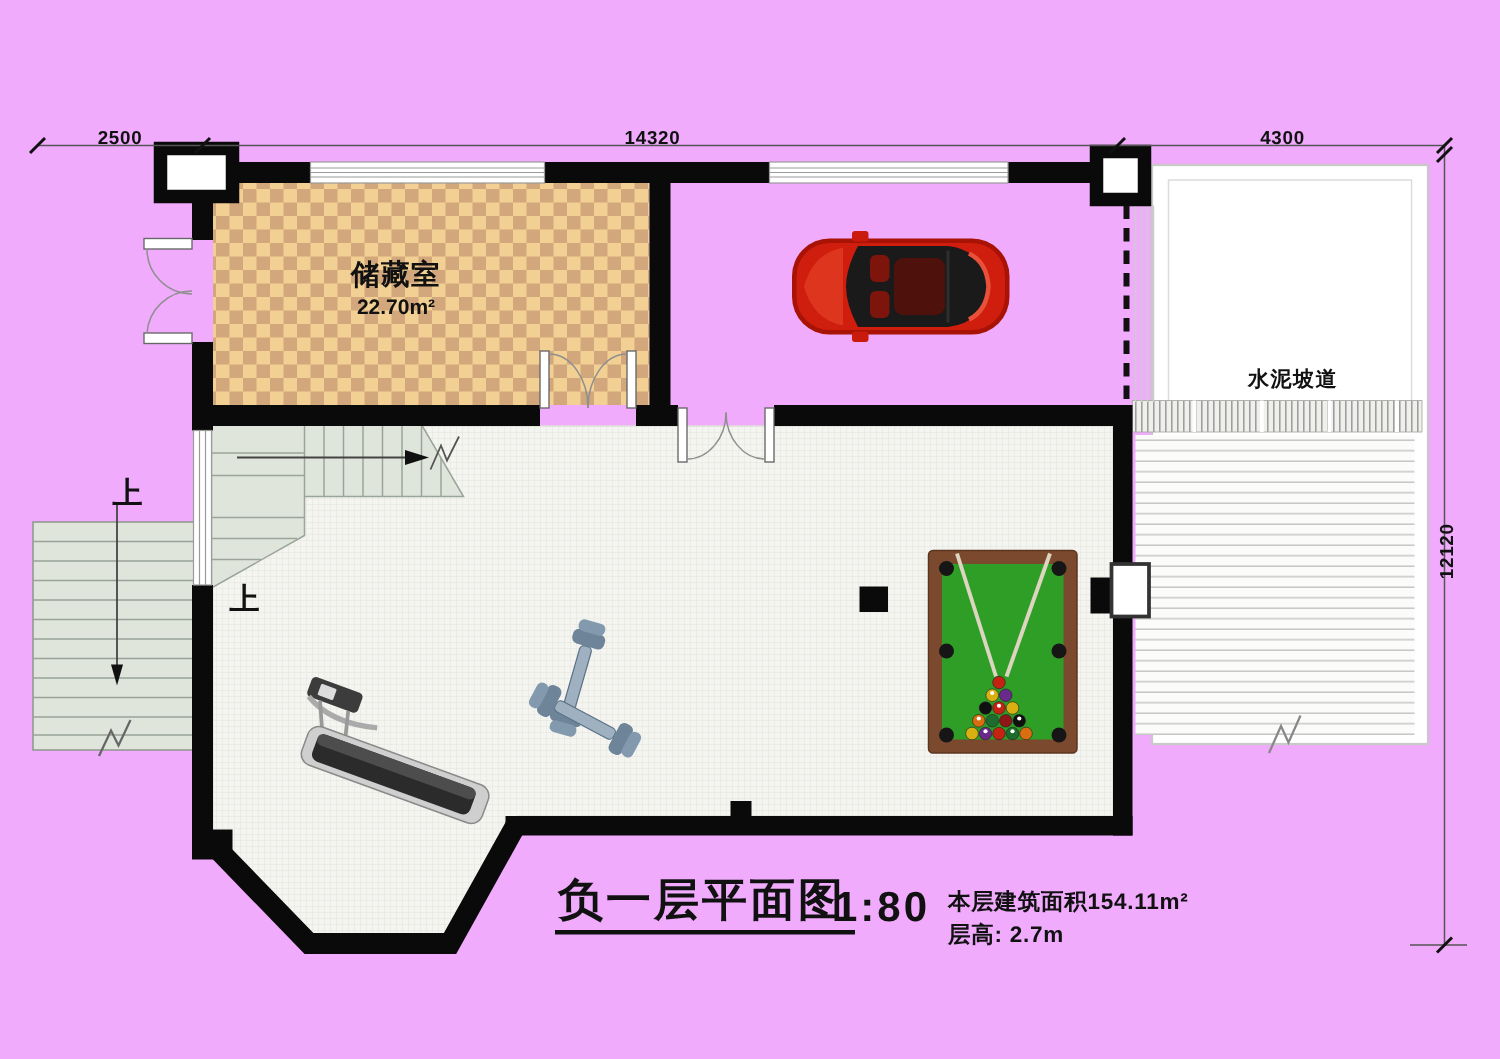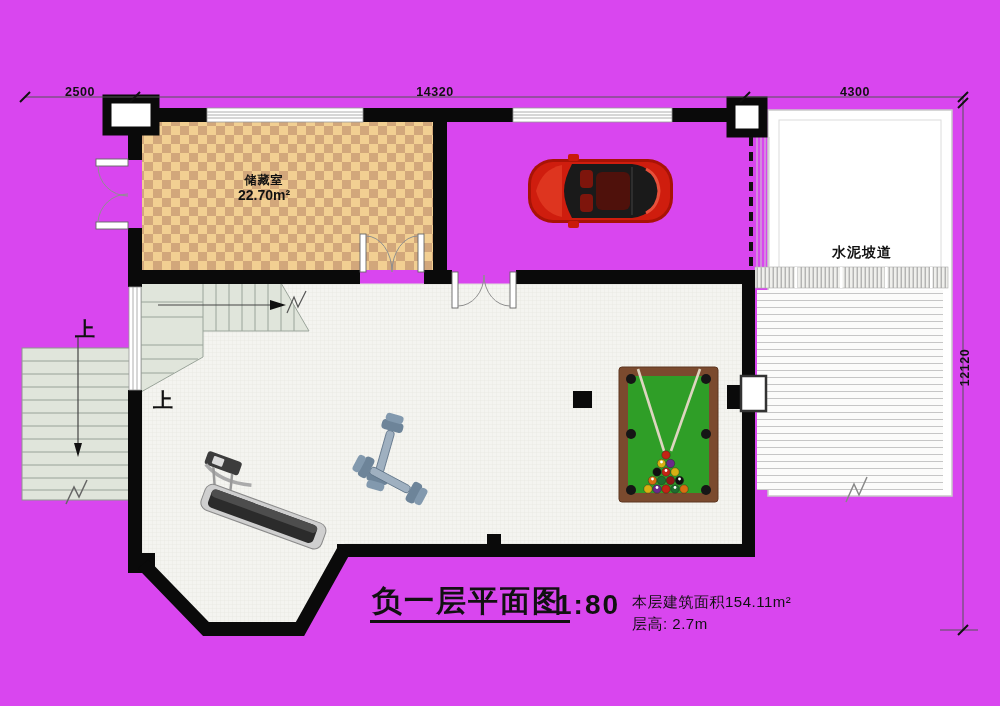--- a/index.html
+++ b/index.html
@@ -1,29 +1,29 @@
 <!DOCTYPE html>
 <html><head>
 <meta charset="utf-8">
 <style>
   html,body{margin:0;padding:0;background:#fff;}
-  .canvas{position:relative;width:1000px;height:706px;background:#d946ef;overflow:hidden;
+  .canvas{position:relative;width:1000px;height:706px;background:#f0abfc;overflow:hidden;
           font-family:"Liberation Sans","DejaVu Sans",sans-serif;color:#111;}
   .canvas svg{position:absolute;left:0;top:0;}
   .lbl{position:absolute;text-align:center;line-height:1.2;white-space:nowrap;color:#111;}
   .dim{font-size:12.5px;font-weight:bold;letter-spacing:0.5px;}
   .dim-vert{transform:rotate(-90deg);}
-  .room-name{font-size:12px;font-weight:bold;letter-spacing:1px;}
+  .room-name{font-size:19px;font-weight:bold;letter-spacing:1px;}
   .room-area{font-size:14px;font-weight:bold;}
   .up{font-size:20px;font-weight:bold;}
   .ramp-lbl{font-size:14px;font-weight:bold;letter-spacing:1px;}
   .title{font-size:30px;font-weight:bold;letter-spacing:2px;border-bottom:3px solid #111;
          padding:0 6px 3px 2px;line-height:1.05;}
   .scale{font-size:28px;font-weight:600;letter-spacing:2px;}
-  .note{font-size:15px;font-weight:400;letter-spacing:0.5px;}
+  .note{font-size:15px;font-weight:700;letter-spacing:0.5px;}
 </style>
 </head>
 <body>
 
 <div class="canvas">
 
 <svg width="1000" height="706" viewBox="0 0 1000 706">
   <defs>
     <pattern id="checker" width="18" height="18" patternUnits="userSpaceOnUse">
       <rect width="18" height="18" fill="#f2cf92"></rect>

